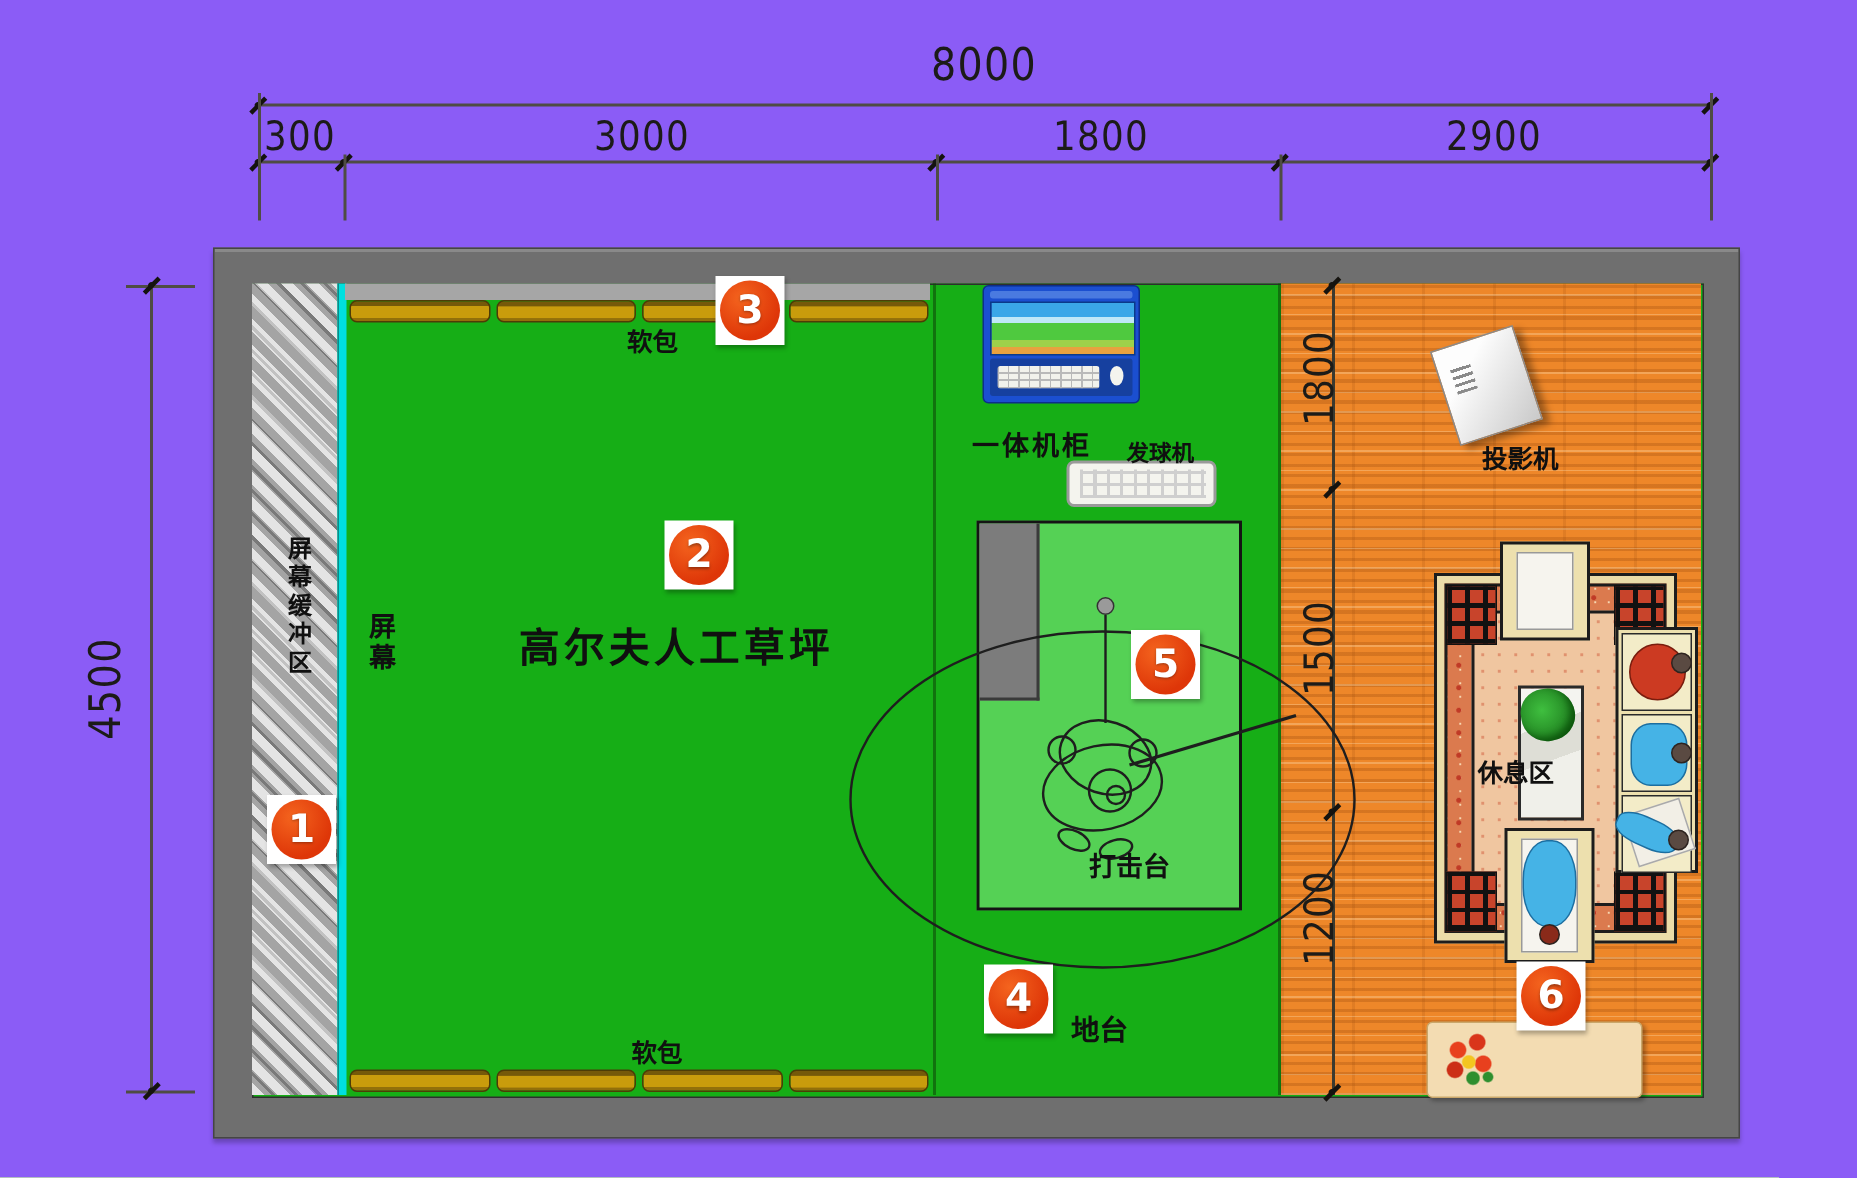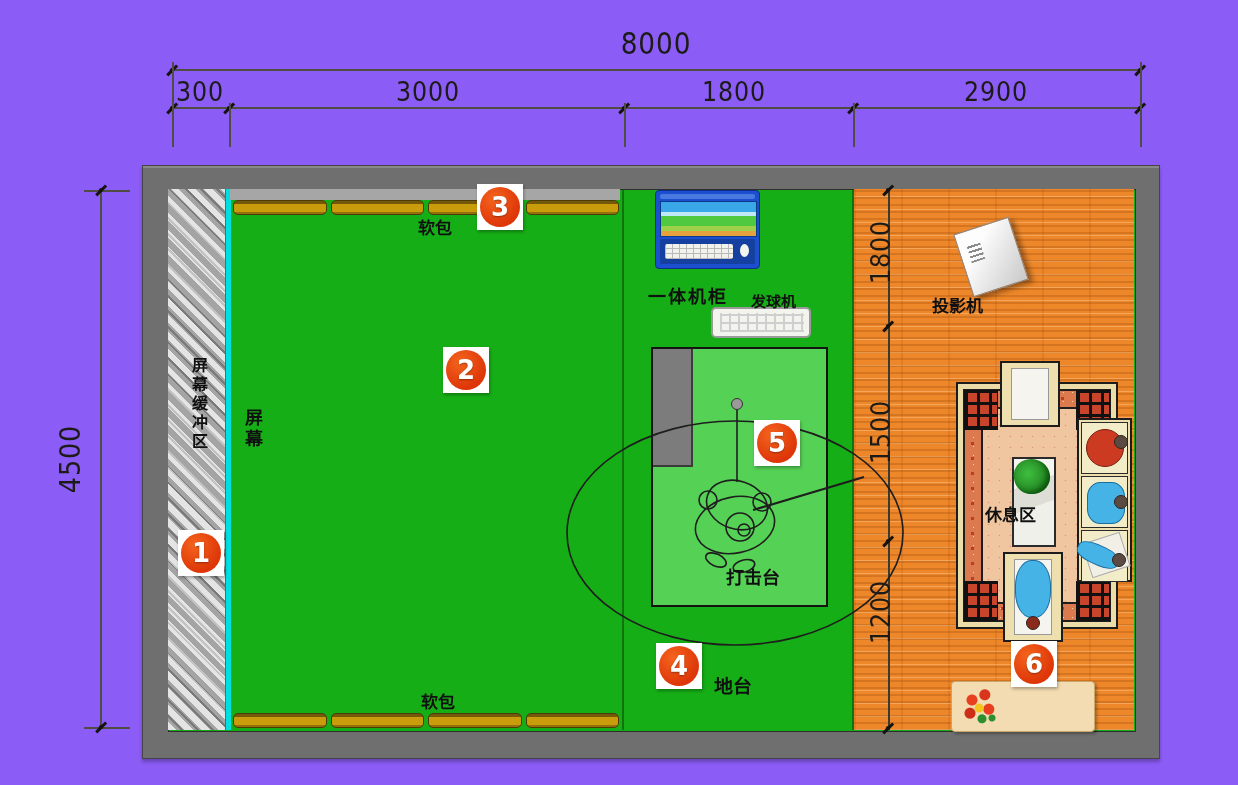--- a/index.html
+++ b/index.html
@@ -232,25 +232,26 @@
       <ellipse class="ln" cx="716" cy="560" rx="11" ry="6" transform="rotate(25 716 560)"></ellipse>
       <ellipse class="ln" cx="744" cy="566" rx="11" ry="6" transform="rotate(-15 744 566)"></ellipse>
       <line class="ln" x1="753" y1="510" x2="864" y2="477" style="stroke-width:2.2"></line>
     </g>
   </svg>
 
   <div class="cn vrt" style="left:186px;top:357px;font-size:16px;">屏幕缓冲区</div>
   <div class="cn vrt" style="left:239px;top:408px;font-size:18px;">屏幕</div>
   <div class="cn" style="left:418px;top:214px;">软包</div>
   <div class="cn" style="left:421px;top:688px;">软包</div>
+  <div class="cn big" style="left:346px;top:410px;">高尔夫人工草坪</div>
   <div class="cn" style="left:648px;top:270px;font-size:18px;letter-spacing:2px;margin-top:12px;">一体机柜</div>
   <div class="cn" style="left:751px;top:290px;font-size:15px;">发球机</div>
   <div class="cn" style="left:726px;top:563px;font-size:18px;">打击台</div>
   <div class="cn" style="left:714px;top:671px;font-size:19px;">地台</div>
-  <div class="cn" style="left:932px;top:292px;">投影机</div>
+  <div class="cn" style="left:988px;top:292px;">投影机</div>
   <div class="cn" style="left:985px;top:501px;">休息区</div>
 
   <div class="marker" style="left:178px;top:530px;">
       <b>1</b>
     </div>
   <div class="marker" style="left:443px;top:347px;">
       <b>2</b>
     </div>
   <div class="marker" style="left:477px;top:184px;">
       <b>3</b>

